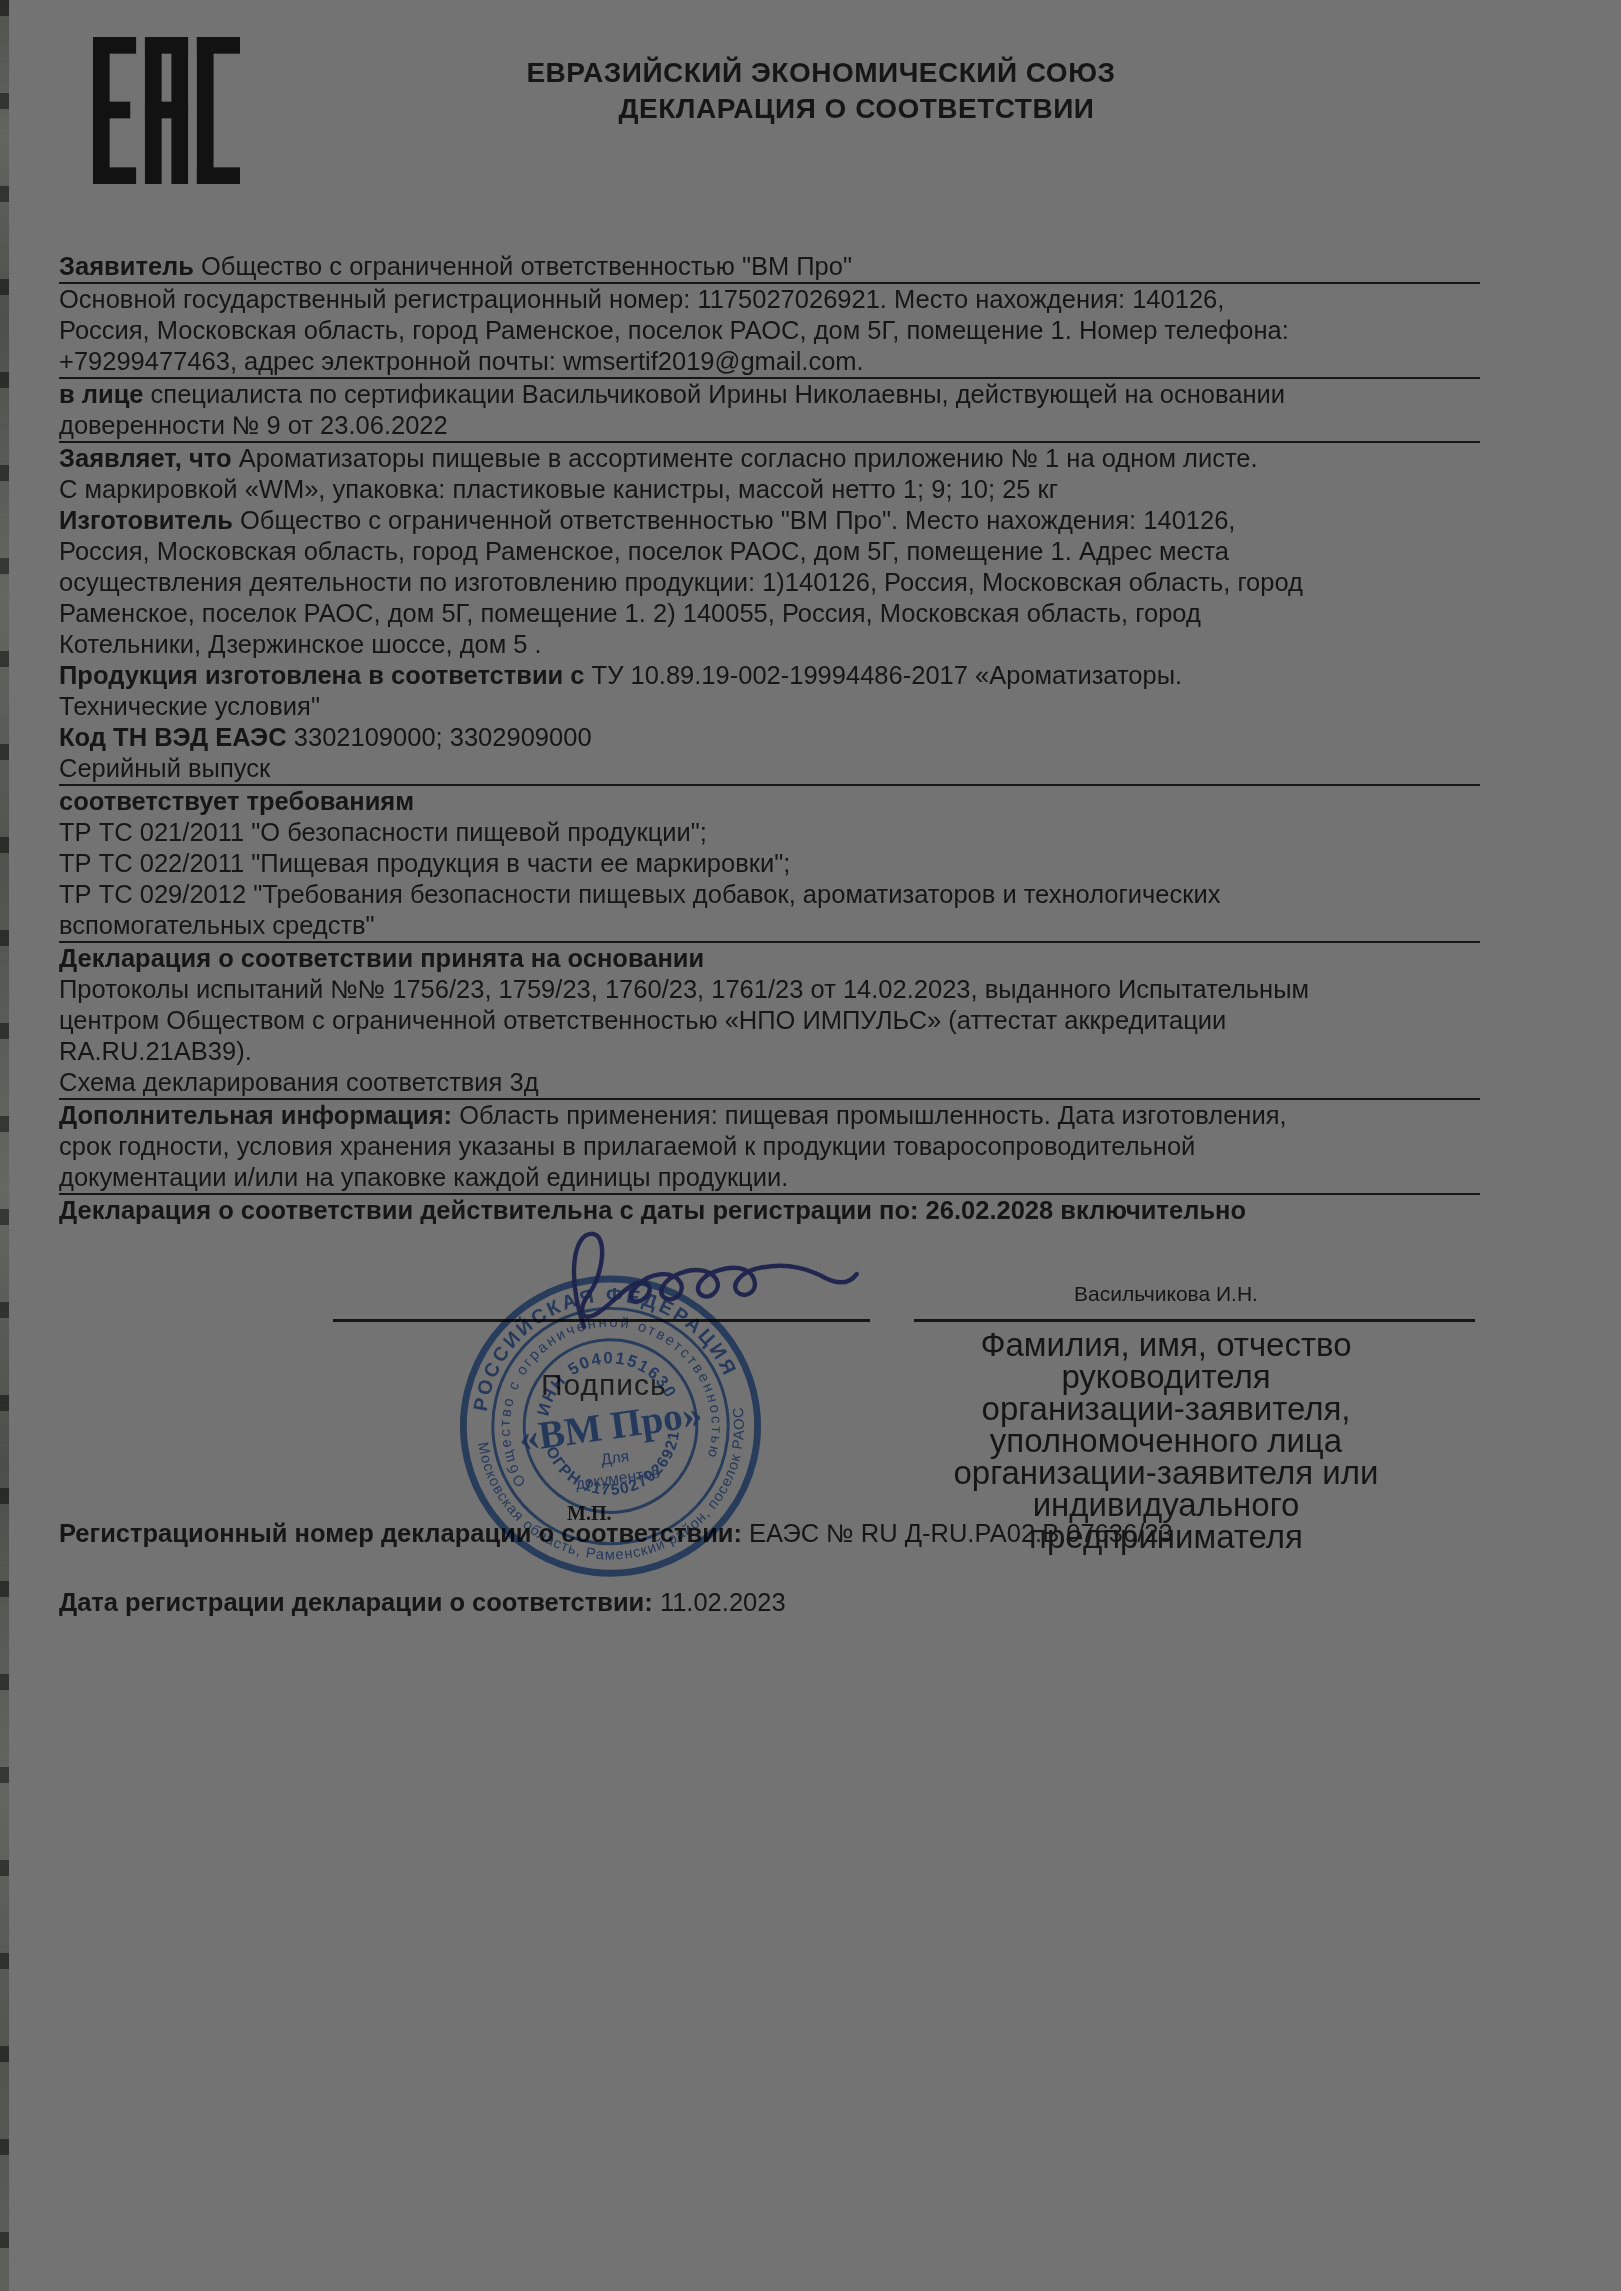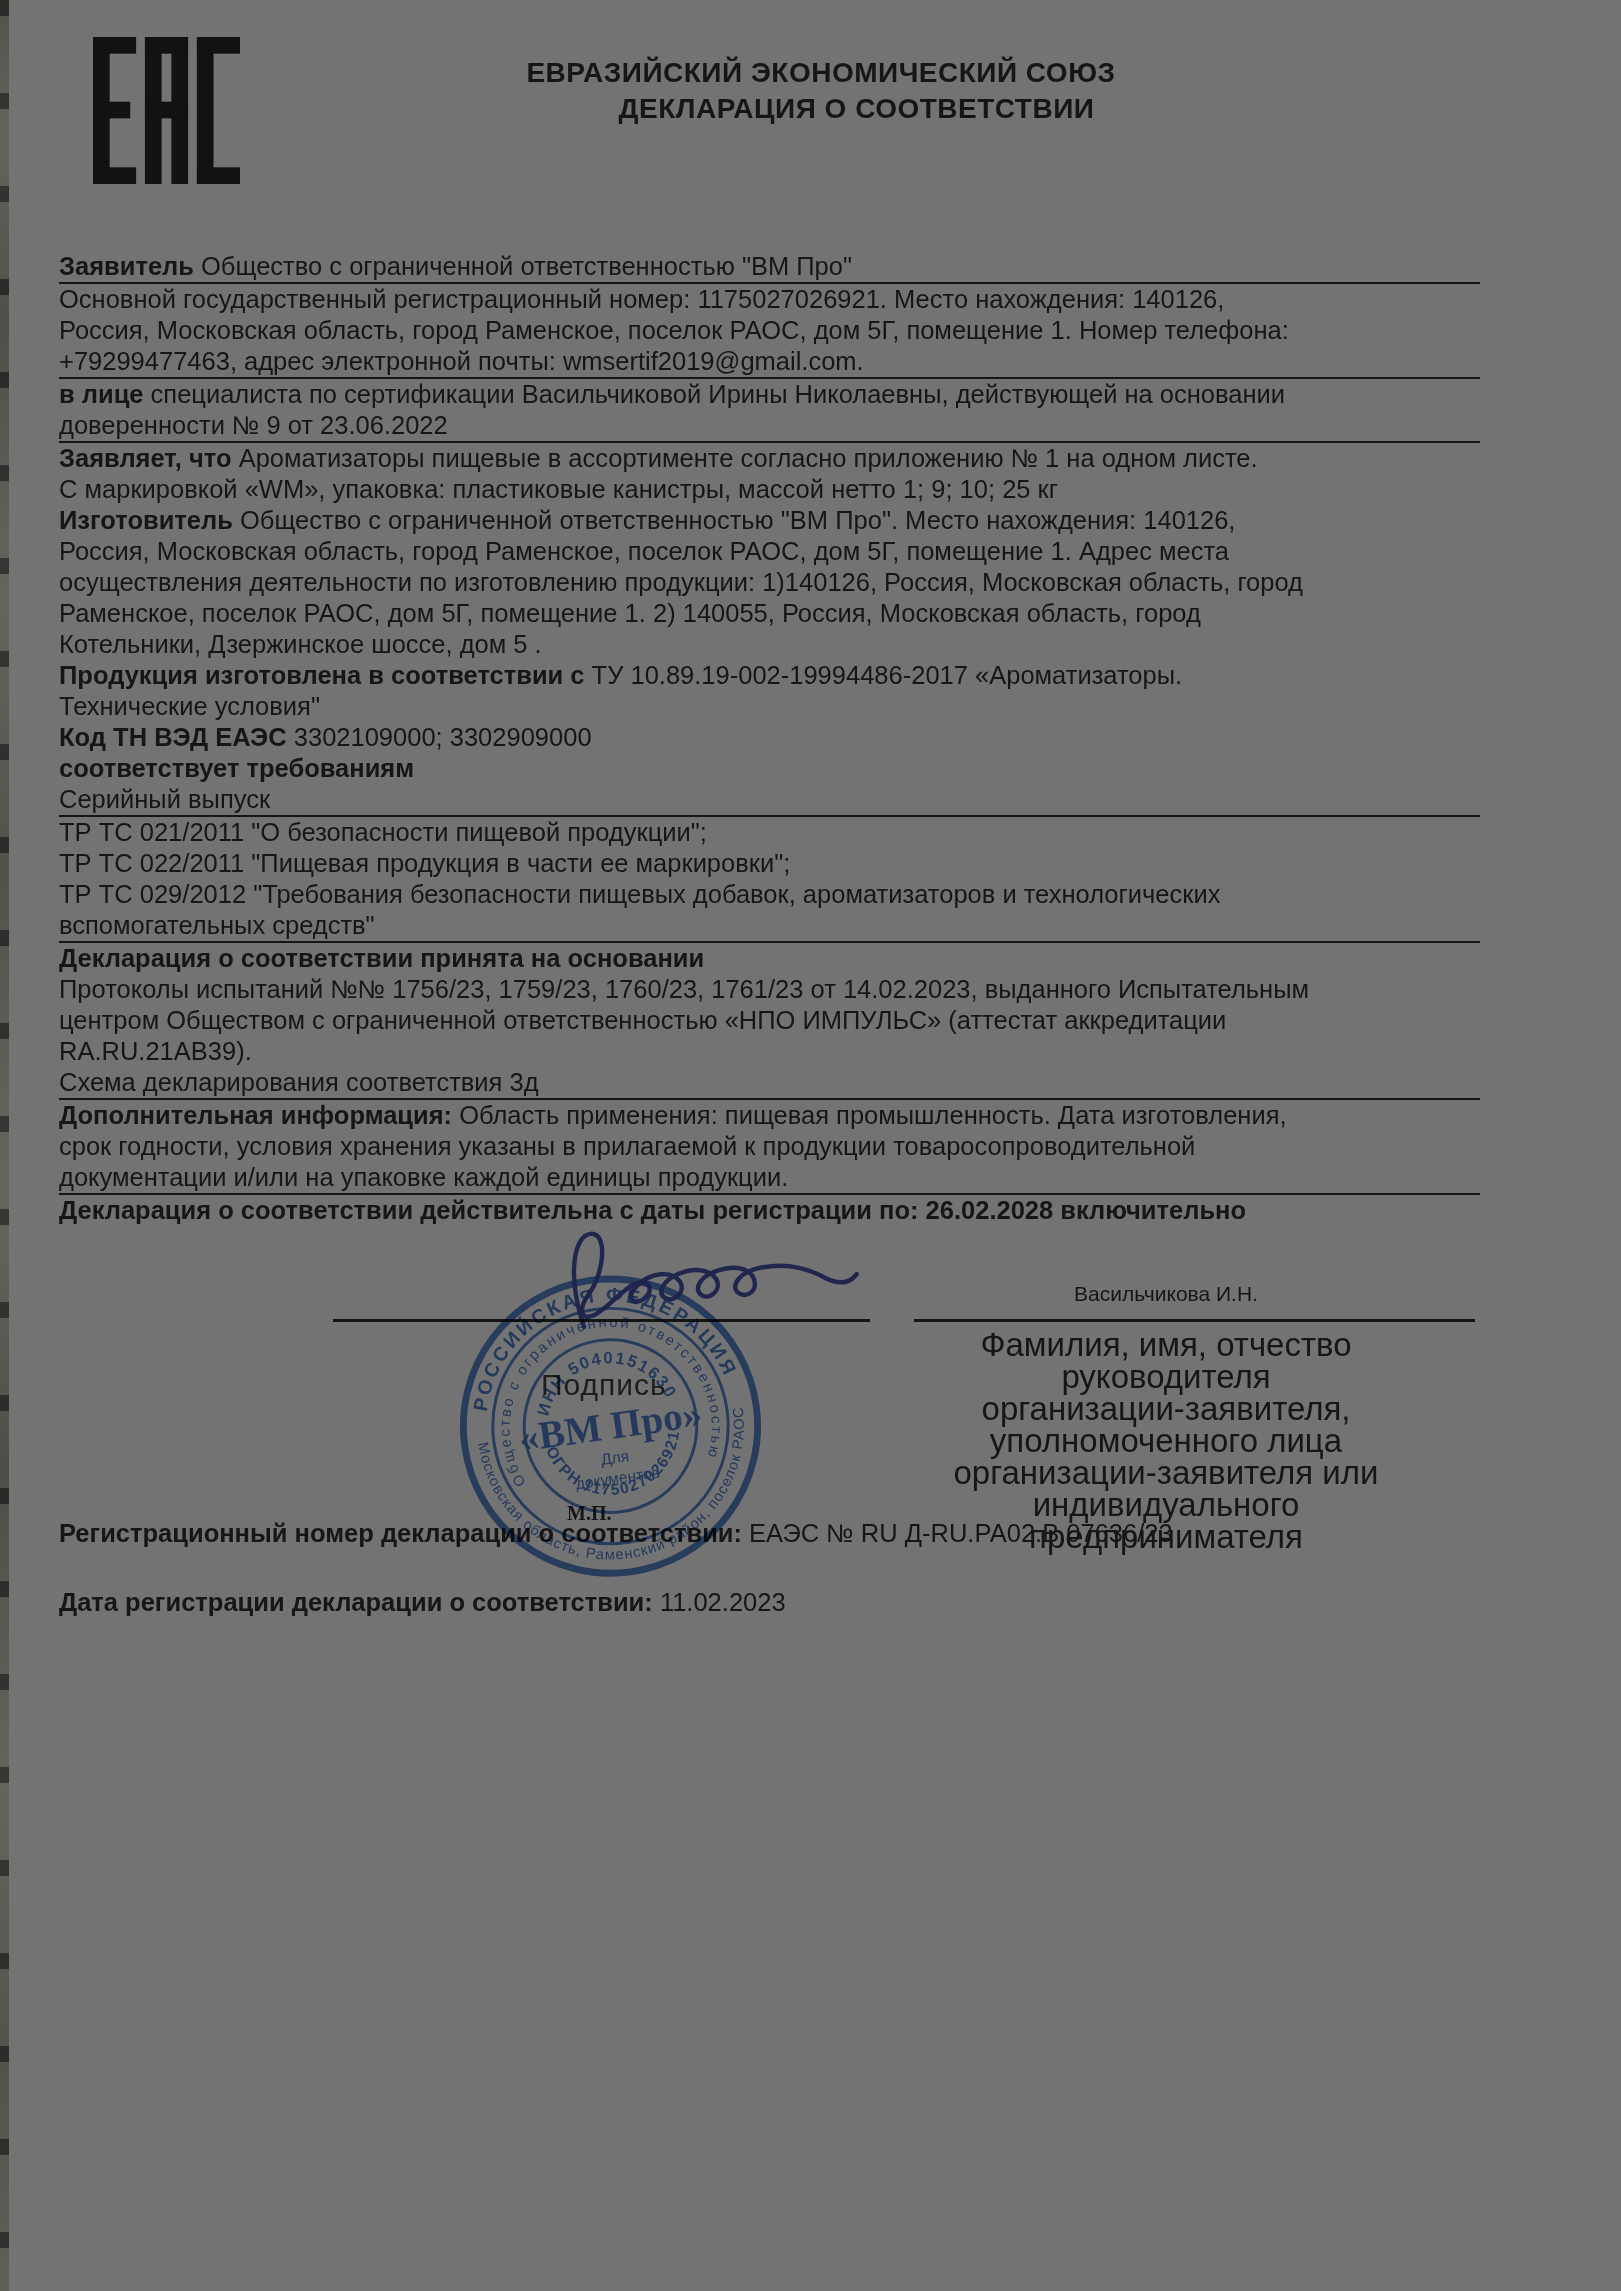--- a/index.html
+++ b/index.html
@@ -70,22 +70,22 @@
       <div class="doc-line"><span class="b">Заявляет, что </span><span>Ароматизаторы пищевые в ассортименте согласно приложению № 1 на одном листе.</span></div>
       <div class="doc-line"><span>С маркировкой «WM»,  упаковка: пластиковые канистры, массой нетто 1; 9; 10; 25 кг</span></div>
       <div class="doc-line"><span class="b">Изготовитель </span><span>Общество с ограниченной ответственностью "ВМ Про". Место нахождения: 140126,</span></div>
       <div class="doc-line"><span>Россия, Московская область, город Раменское, поселок  РАОС, дом 5Г, помещение 1. Адрес места</span></div>
       <div class="doc-line"><span>осуществления деятельности по изготовлению продукции: 1)140126, Россия, Московская область, город</span></div>
       <div class="doc-line"><span>Раменское, поселок РАОС, дом 5Г, помещение 1. 2) 140055, Россия, Московская область, город</span></div>
       <div class="doc-line"><span>Котельники, Дзержинское шоссе, дом 5 .</span></div>
       <div class="doc-line"><span class="b">Продукция изготовлена в соответствии с </span><span>ТУ 10.89.19-002-19994486-2017 «Ароматизаторы.</span></div>
       <div class="doc-line"><span>Технические условия"</span></div>
       <div class="doc-line"><span class="b">Код ТН ВЭД ЕАЭС </span><span>3302109000; 3302909000</span></div>
+      <div class="doc-line underlined"><span>Серийный выпуск</span></div>
       <div class="doc-line"><span class="b">соответствует требованиям</span></div>
-      <div class="doc-line underlined"><span>Серийный выпуск</span></div>
       <div class="doc-line"><span>ТР ТС 021/2011 "О безопасности пищевой продукции";</span></div>
       <div class="doc-line"><span>ТР ТС 022/2011 "Пищевая продукция в части ее маркировки";</span></div>
       <div class="doc-line"><span>ТР ТС 029/2012 "Требования безопасности пищевых добавок, ароматизаторов и технологических</span></div>
       <div class="doc-line underlined"><span>вспомогательных средств"</span></div>
       <div class="doc-line"><span class="b">Декларация о соответствии принята на основании</span></div>
       <div class="doc-line"><span>Протоколы испытаний №№ 1756/23, 1759/23, 1760/23, 1761/23 от 14.02.2023, выданного Испытательным</span></div>
       <div class="doc-line"><span>центром Обществом с ограниченной ответственностью «НПО ИМПУЛЬС» (аттестат аккредитации</span></div>
       <div class="doc-line"><span>RA.RU.21АВ39).</span></div>
       <div class="doc-line underlined"><span>Схема декларирования соответствия 3д</span></div>
       <div class="doc-line"><span class="b">Дополнительная информация: </span><span>Область применения: пищевая промышленность. Дата изготовления,</span></div>

